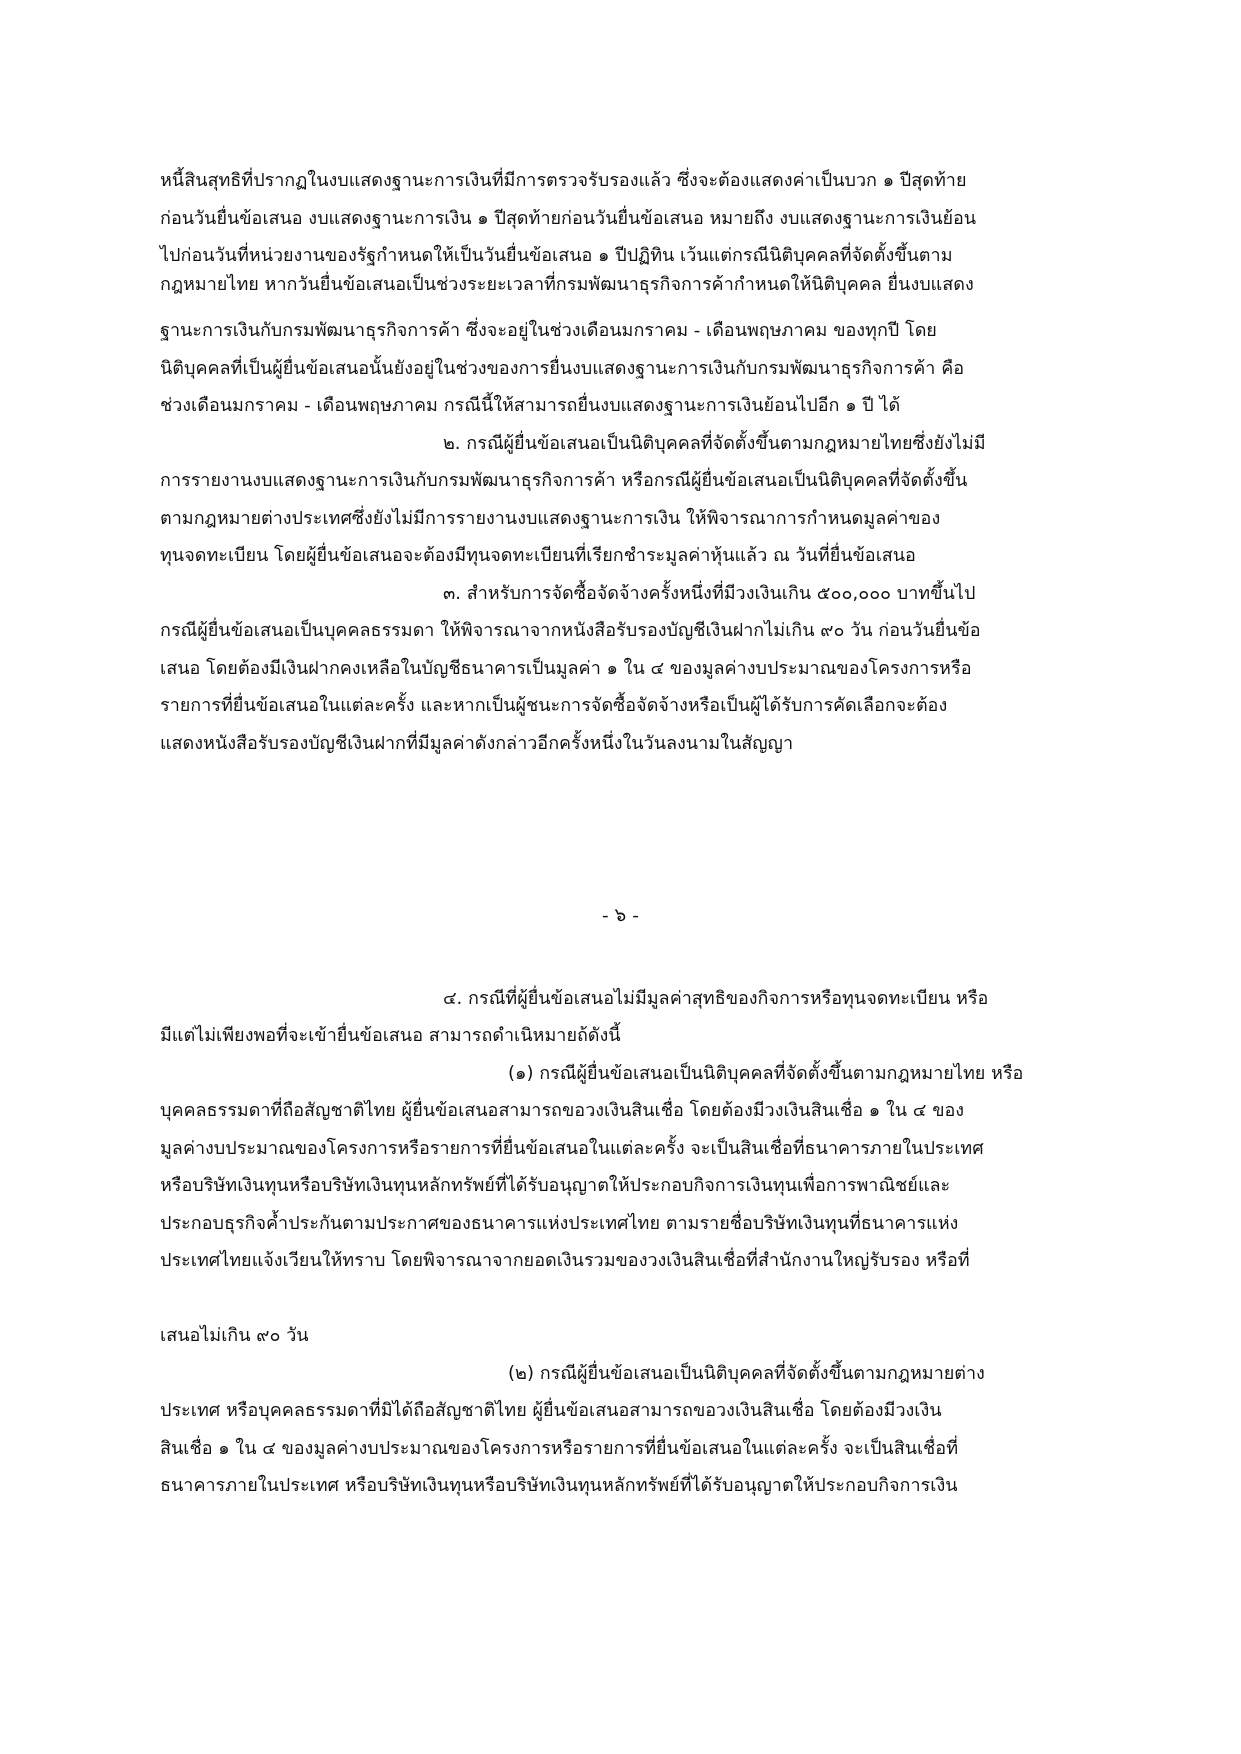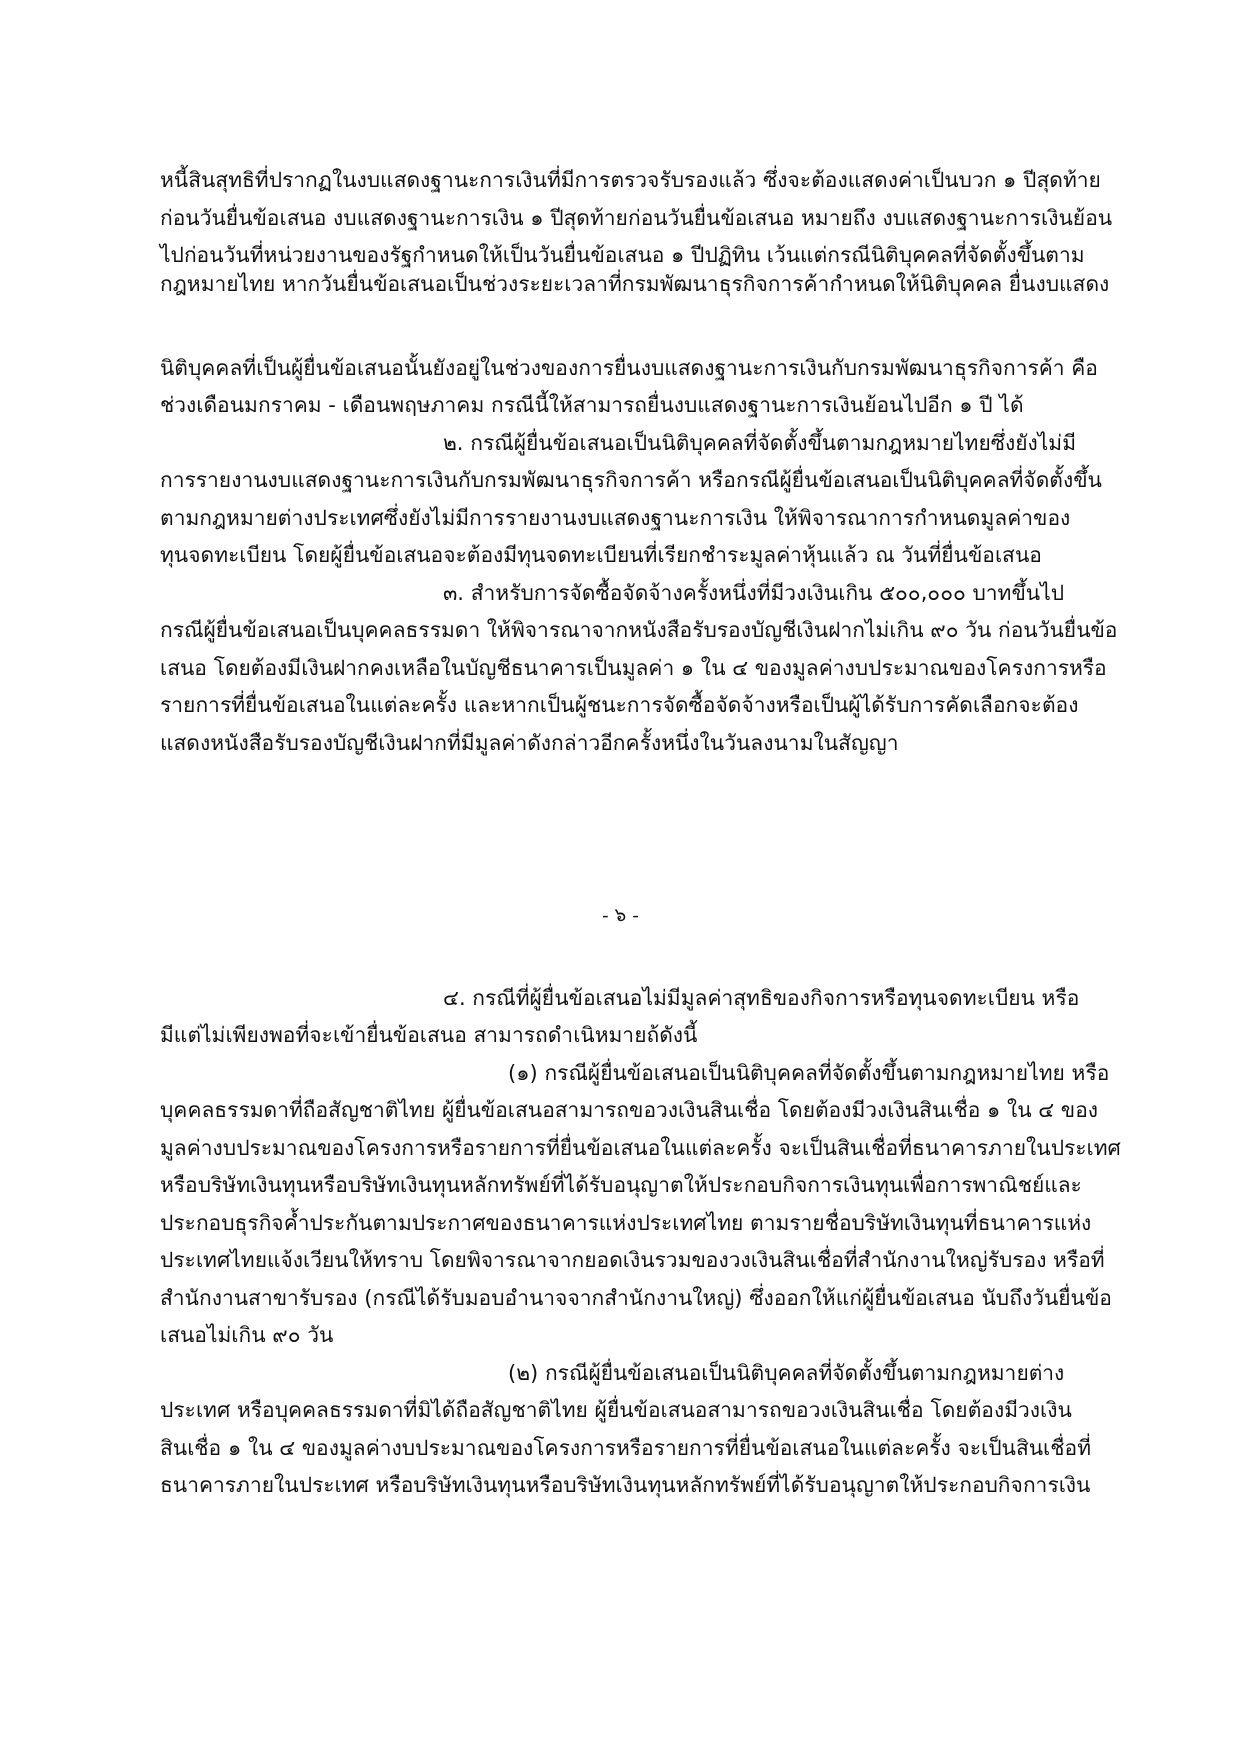--- a/index.html
+++ b/index.html
@@ -4,38 +4,39 @@
   <style>
     html, body { margin: 0; padding: 0; background: #ffffff; }
     body {
       width: 1241px; height: 1754px; position: relative; overflow: hidden;
       font-family: "DejaVu Sans", "Liberation Sans", sans-serif;
       color: #111111;
     }
     .page { position: absolute; left: 0; top: 0; width: 1241px; height: 1754px; }
     .line {
       position: absolute; left: 160px; white-space: nowrap;
-      font-size: 21px; line-height: 24px; height: 24px;
+      font-size: 18px; line-height: 24px; height: 24px;
     }
     .line.indent1 { left: 443px; }
     .line.indent2 { left: 508px; }
     .pagenum {
       position: absolute; top: 903px; left: 0; width: 1241px; text-align: center;
       font-size: 18.5px; line-height: 24px;
     }
   </style>
 </head>
 <body>
 
 <div class="page">
 
   <div class="line" style="top:168px">หนี้สินสุทธิที่ปรากฏในงบแสดงฐานะการเงินที่มีการตรวจรับรองแล้ว ซึ่งจะต้องแสดงค่าเป็นบวก ๑ ปีสุดท้าย</div>
   <div class="line" style="top:206px">ก่อนวันยื่นข้อเสนอ งบแสดงฐานะการเงิน ๑ ปีสุดท้ายก่อนวันยื่นข้อเสนอ หมายถึง งบแสดงฐานะการเงินย้อน</div>
   <div class="line" style="top:243px">ไปก่อนวันที่หน่วยงานของรัฐกำหนดให้เป็นวันยื่นข้อเสนอ ๑ ปีปฏิทิน เว้นแต่กรณีนิติบุคคลที่จัดตั้งขึ้นตาม</div>
   <div class="line" style="top:272px">กฎหมายไทย หากวันยื่นข้อเสนอเป็นช่วงระยะเวลาที่กรมพัฒนาธุรกิจการค้ากำหนดให้นิติบุคคล ยื่นงบแสดง</div>
+  <div class="line" style="top:318px">ฐานะการเงินกับกรมพัฒนาธุรกิจการค้า ซึ่งจะอยู่ในช่วงเดือนมกราคม - เดือนพฤษภาคม ของทุกปี โดย</div>
   <div class="line" style="top:356px">นิติบุคคลที่เป็นผู้ยื่นข้อเสนอนั้นยังอยู่ในช่วงของการยื่นงบแสดงฐานะการเงินกับกรมพัฒนาธุรกิจการค้า คือ</div>
   <div class="line" style="top:393px">ช่วงเดือนมกราคม - เดือนพฤษภาคม กรณีนี้ให้สามารถยื่นงบแสดงฐานะการเงินย้อนไปอีก ๑ ปี ได้</div>
   <div class="line indent1" style="top:431px">๒. กรณีผู้ยื่นข้อเสนอเป็นนิติบุคคลที่จัดตั้งขึ้นตามกฎหมายไทยซึ่งยังไม่มี</div>
   <div class="line" style="top:506px">ตามกฎหมายต่างประเทศซึ่งยังไม่มีการรายงานงบแสดงฐานะการเงิน ให้พิจารณาการกำหนดมูลค่าของ</div>
   <div class="line" style="top:468px">การรายงานงบแสดงฐานะการเงินกับกรมพัฒนาธุรกิจการค้า หรือกรณีผู้ยื่นข้อเสนอเป็นนิติบุคคลที่จัดตั้งขึ้น</div>
   <div class="line" style="top:543px">ทุนจดทะเบียน โดยผู้ยื่นข้อเสนอจะต้องมีทุนจดทะเบียนที่เรียกชำระมูลค่าหุ้นแล้ว ณ วันที่ยื่นข้อเสนอ</div>
   <div class="line indent1" style="top:581px">๓. สำหรับการจัดซื้อจัดจ้างครั้งหนึ่งที่มีวงเงินเกิน ๕๐๐,๐๐๐ บาทขึ้นไป</div>
   <div class="line" style="top:618px">กรณีผู้ยื่นข้อเสนอเป็นบุคคลธรรมดา ให้พิจารณาจากหนังสือรับรองบัญชีเงินฝากไม่เกิน ๙๐ วัน ก่อนวันยื่นข้อ</div>
   <div class="line" style="top:656px">เสนอ โดยต้องมีเงินฝากคงเหลือในบัญชีธนาคารเป็นมูลค่า ๑ ใน ๔ ของมูลค่างบประมาณของโครงการหรือ</div>
   <div class="line" style="top:693px">รายการที่ยื่นข้อเสนอในแต่ละครั้ง และหากเป็นผู้ชนะการจัดซื้อจัดจ้างหรือเป็นผู้ได้รับการคัดเลือกจะต้อง</div>
@@ -44,19 +45,18 @@
   <div class="pagenum">- ๖ -</div>
 
   <div class="line indent1" style="top:986px">๔. กรณีที่ผู้ยื่นข้อเสนอไม่มีมูลค่าสุทธิของกิจการหรือทุนจดทะเบียน หรือ</div>
   <div class="line" style="top:1023px">มีแต่ไม่เพียงพอที่จะเข้ายื่นข้อเสนอ สามารถดำเนิหมายถ้ดังนี้</div>
   <div class="line indent2" style="top:1061px">(๑) กรณีผู้ยื่นข้อเสนอเป็นนิติบุคคลที่จัดตั้งขึ้นตามกฎหมายไทย หรือ</div>
   <div class="line" style="top:1098px">บุคคลธรรมดาที่ถือสัญชาติไทย ผู้ยื่นข้อเสนอสามารถขอวงเงินสินเชื่อ โดยต้องมีวงเงินสินเชื่อ ๑ ใน ๔ ของ</div>
   <div class="line" style="top:1136px">มูลค่างบประมาณของโครงการหรือรายการที่ยื่นข้อเสนอในแต่ละครั้ง จะเป็นสินเชื่อที่ธนาคารภายในประเทศ</div>
   <div class="line" style="top:1173px">หรือบริษัทเงินทุนหรือบริษัทเงินทุนหลักทรัพย์ที่ได้รับอนุญาตให้ประกอบกิจการเงินทุนเพื่อการพาณิชย์และ</div>
   <div class="line" style="top:1211px">ประกอบธุรกิจค้ำประกันตามประกาศของธนาคารแห่งประเทศไทย ตามรายชื่อบริษัทเงินทุนที่ธนาคารแห่ง</div>
   <div class="line" style="top:1248px">ประเทศไทยแจ้งเวียนให้ทราบ โดยพิจารณาจากยอดเงินรวมของวงเงินสินเชื่อที่สำนักงานใหญ่รับรอง หรือที่</div>
-  <div class="line" style="top:1286px">สำนักงานสาขารับรอง (กรณีได้รับมอบอำนาจจากสำนักงานใหญ่) ซึ่งออกให้แก่ผู้ยื่นข้อเสนอ นับถึงวันยื่นข้อ</div>
   <div class="line" style="top:1323px">เสนอไม่เกิน ๙๐ วัน</div>
   <div class="line indent2" style="top:1361px">(๒) กรณีผู้ยื่นข้อเสนอเป็นนิติบุคคลที่จัดตั้งขึ้นตามกฎหมายต่าง</div>
   <div class="line" style="top:1398px">ประเทศ หรือบุคคลธรรมดาที่มิได้ถือสัญชาติไทย ผู้ยื่นข้อเสนอสามารถขอวงเงินสินเชื่อ โดยต้องมีวงเงิน</div>
   <div class="line" style="top:1436px">สินเชื่อ ๑ ใน ๔ ของมูลค่างบประมาณของโครงการหรือรายการที่ยื่นข้อเสนอในแต่ละครั้ง จะเป็นสินเชื่อที่</div>
   <div class="line" style="top:1473px">ธนาคารภายในประเทศ หรือบริษัทเงินทุนหรือบริษัทเงินทุนหลักทรัพย์ที่ได้รับอนุญาตให้ประกอบกิจการเงิน</div>
 </div>
 
 </body></html>

